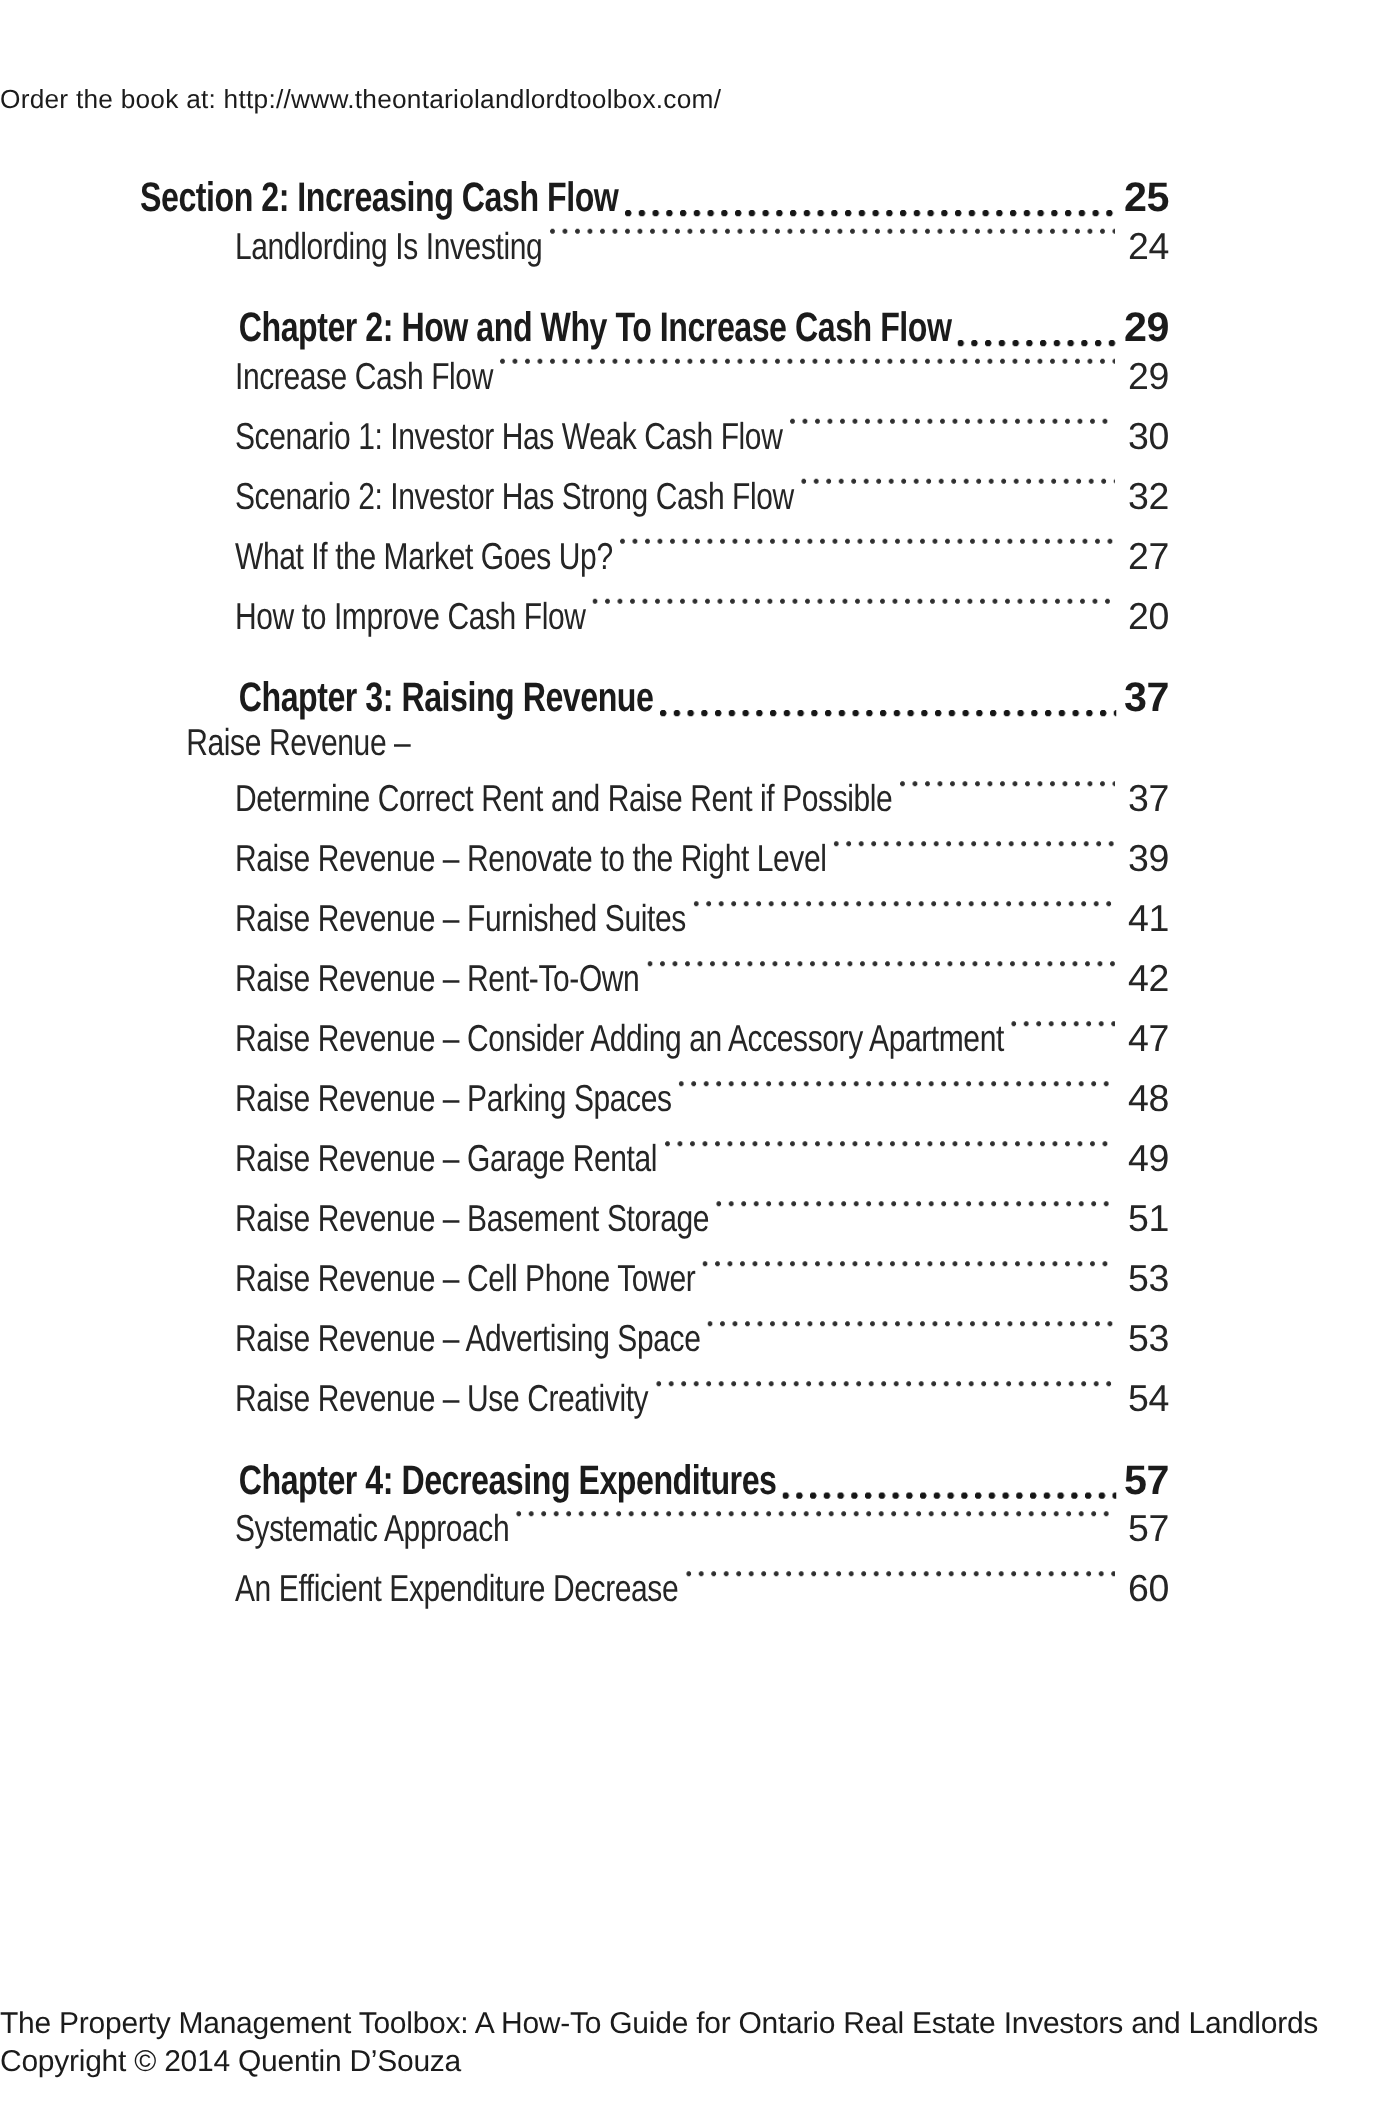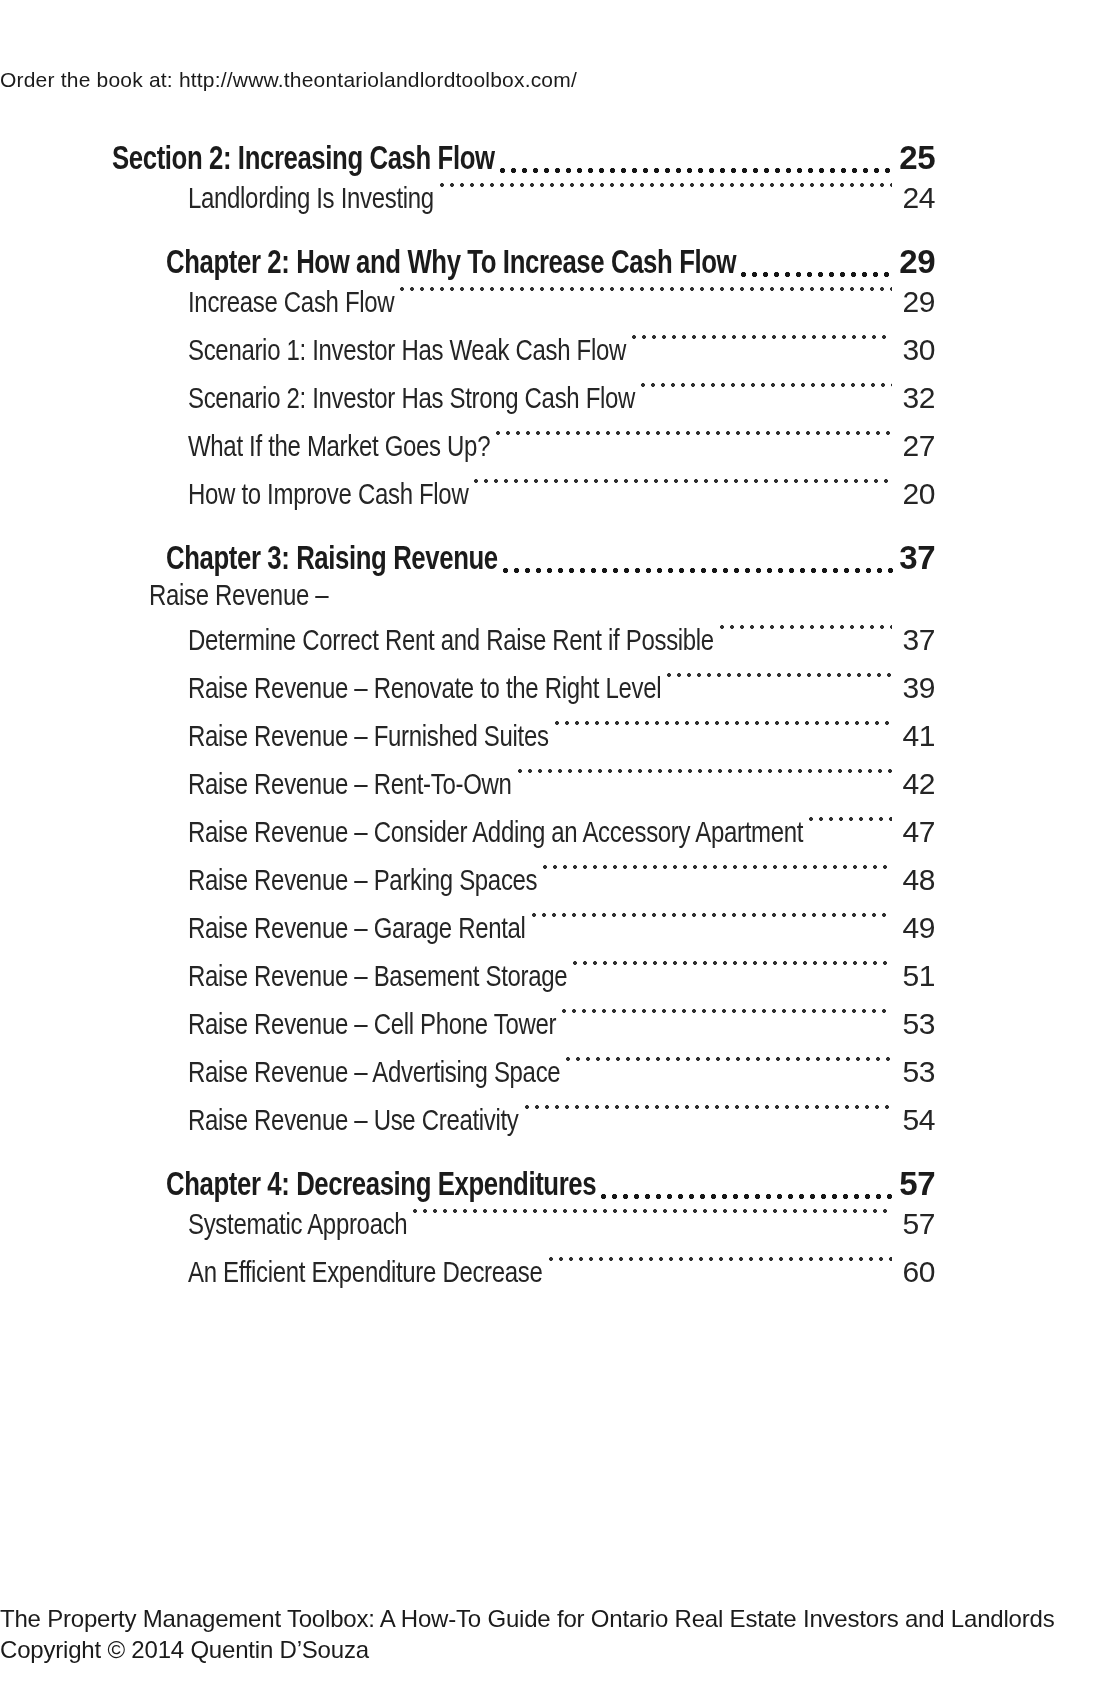--- a/index.html
+++ b/index.html
@@ -38,21 +38,21 @@
   .toc-heading {
     height: 48px;
     line-height: 48px;
     font-size: 33px;
     font-weight: bold;
     letter-spacing: -0.5px;
     margin-top: 16px;
     margin-bottom: -8px;
   }
   .toc-heading.section { margin-left: 0; }
-  .toc-heading.chapter { margin-left: 54px; }
+  .toc-heading.chapter { margin-left: 79px; }
   .toc-heading.first { margin-top: 0; }
   .toc-entry {
     height: 48px;
     line-height: 48px;
     font-size: 30px;
     letter-spacing: -0.4px;
     color: #252525;
     margin-left: 76px;
     align-items: center;
   }

